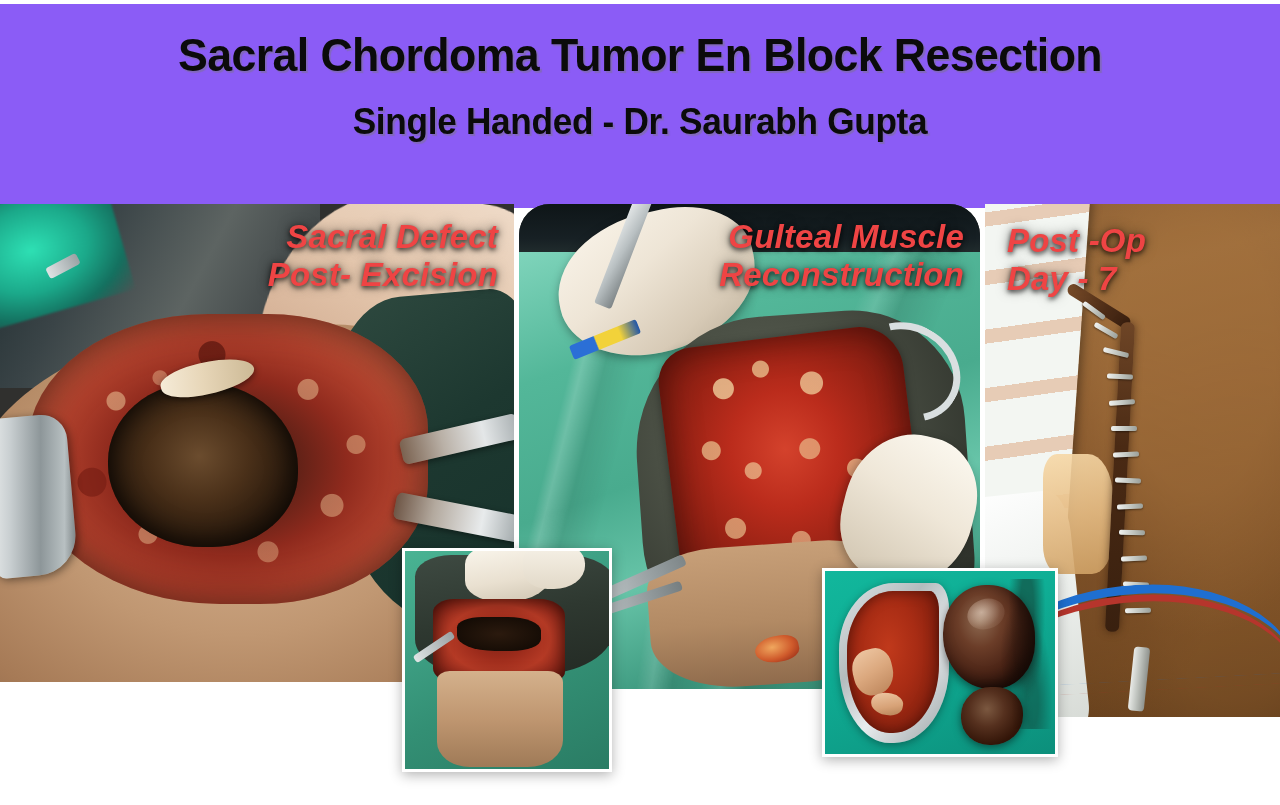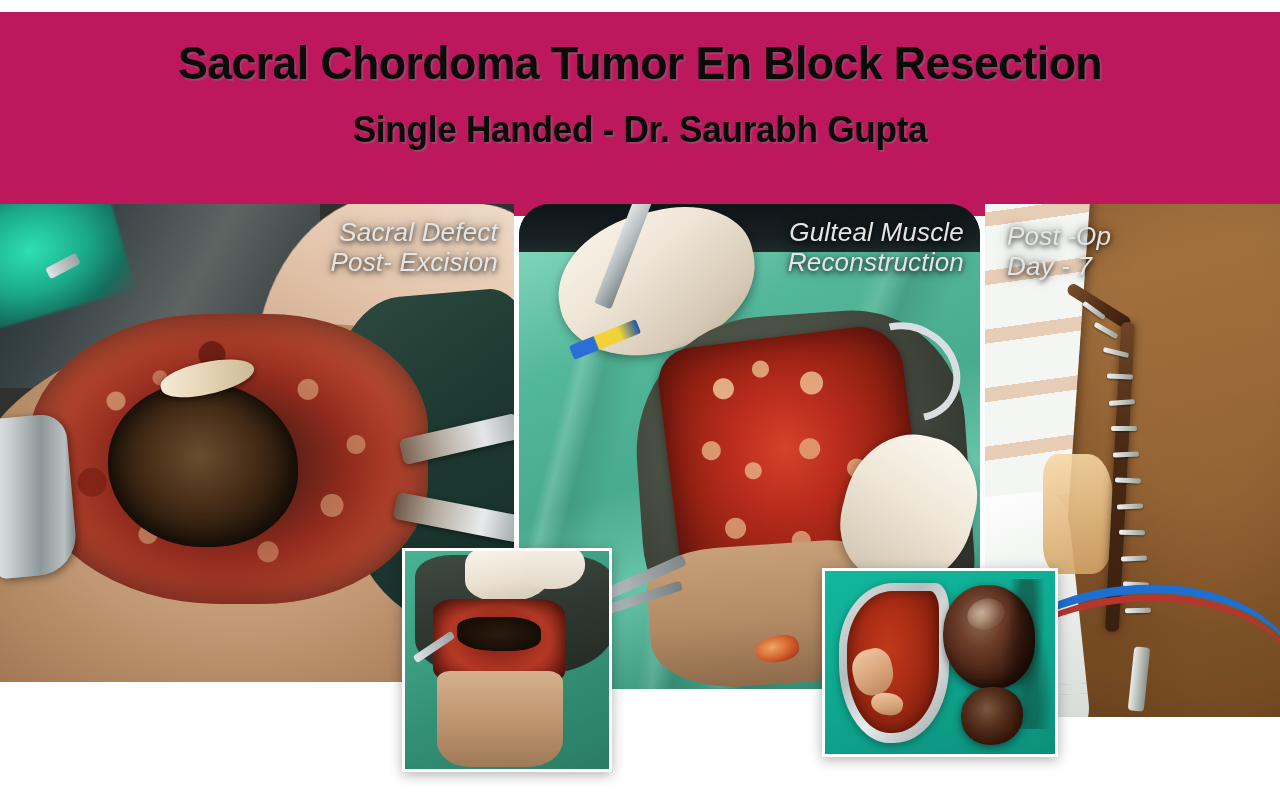--- a/index.html
+++ b/index.html
@@ -10,24 +10,24 @@
     height: 805px;
     background: #ffffff;
     font-family: "Liberation Sans", sans-serif;
     overflow: hidden;
     position: relative;
   }
 
   
   .title-block {
     position: absolute;
-    top: 12px; left: 0;
+    top: 4px; left: 0;
     width: 1280px;
     height: 204px;
-    background: #be185d;
+    background: #8b5cf6;
     text-align: center;
     padding-top: 26px;
   }
   .title-main {
     font-size: 47px;
     font-weight: 700;
     color: #0b0b0b;
     letter-spacing: -0.6px;
     line-height: 1.08;
     transform: scaleX(0.95);
@@ -51,24 +51,24 @@
     overflow: hidden;
     background: #30302e;
   }
   .photo {
     position: absolute;
     inset: 0;
   }
 
   .caption {
     position: absolute;
-    color: #e5e5e5;
+    color: #ef4444;
     font-style: italic;
-    font-weight: 400;
-    font-size: 26px;
+    font-weight: 700;
+    font-size: 33px;
     line-height: 1.14;
     letter-spacing: 0.2px;
     text-shadow: 0 2px 5px rgba(0,0,0,0.75), 0 0 12px rgba(0,0,0,0.5);
     white-space: pre-line;
     z-index: 6;
   }
   .caption.right { right: 16px; top: 14px; text-align: right; }
   .caption.left  { left: 22px;  top: 18px; text-align: left;  }
 
   

